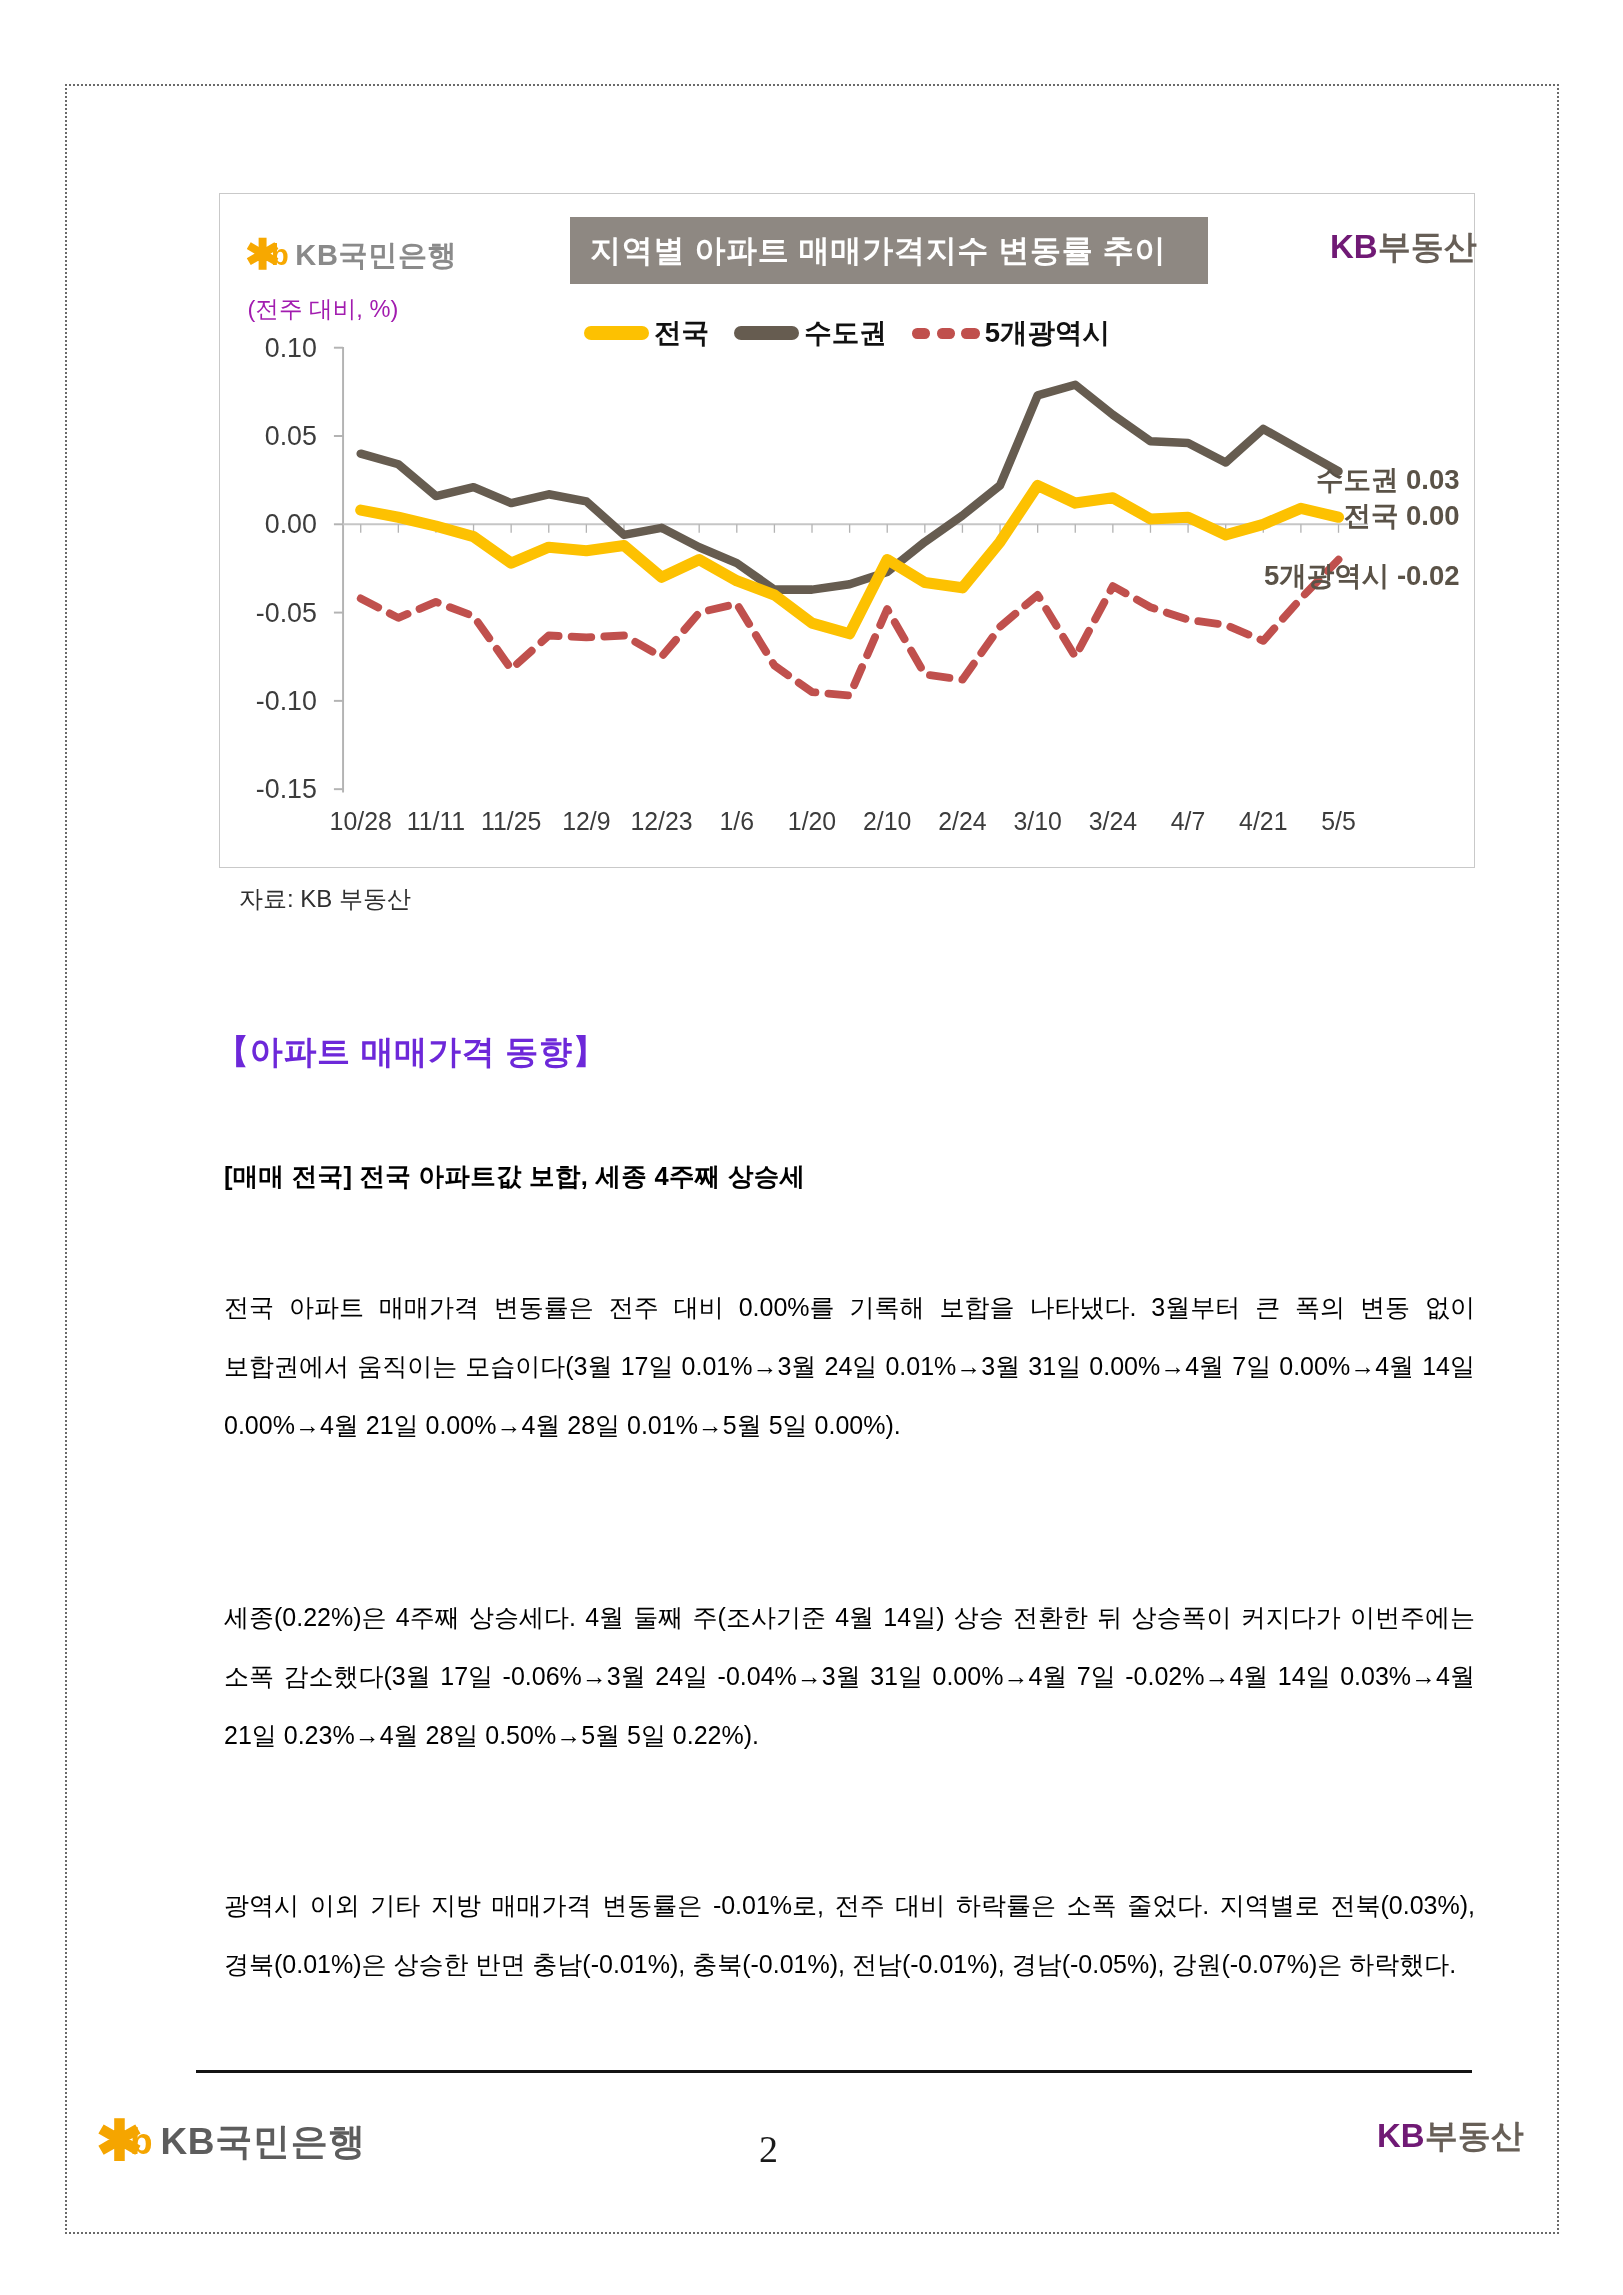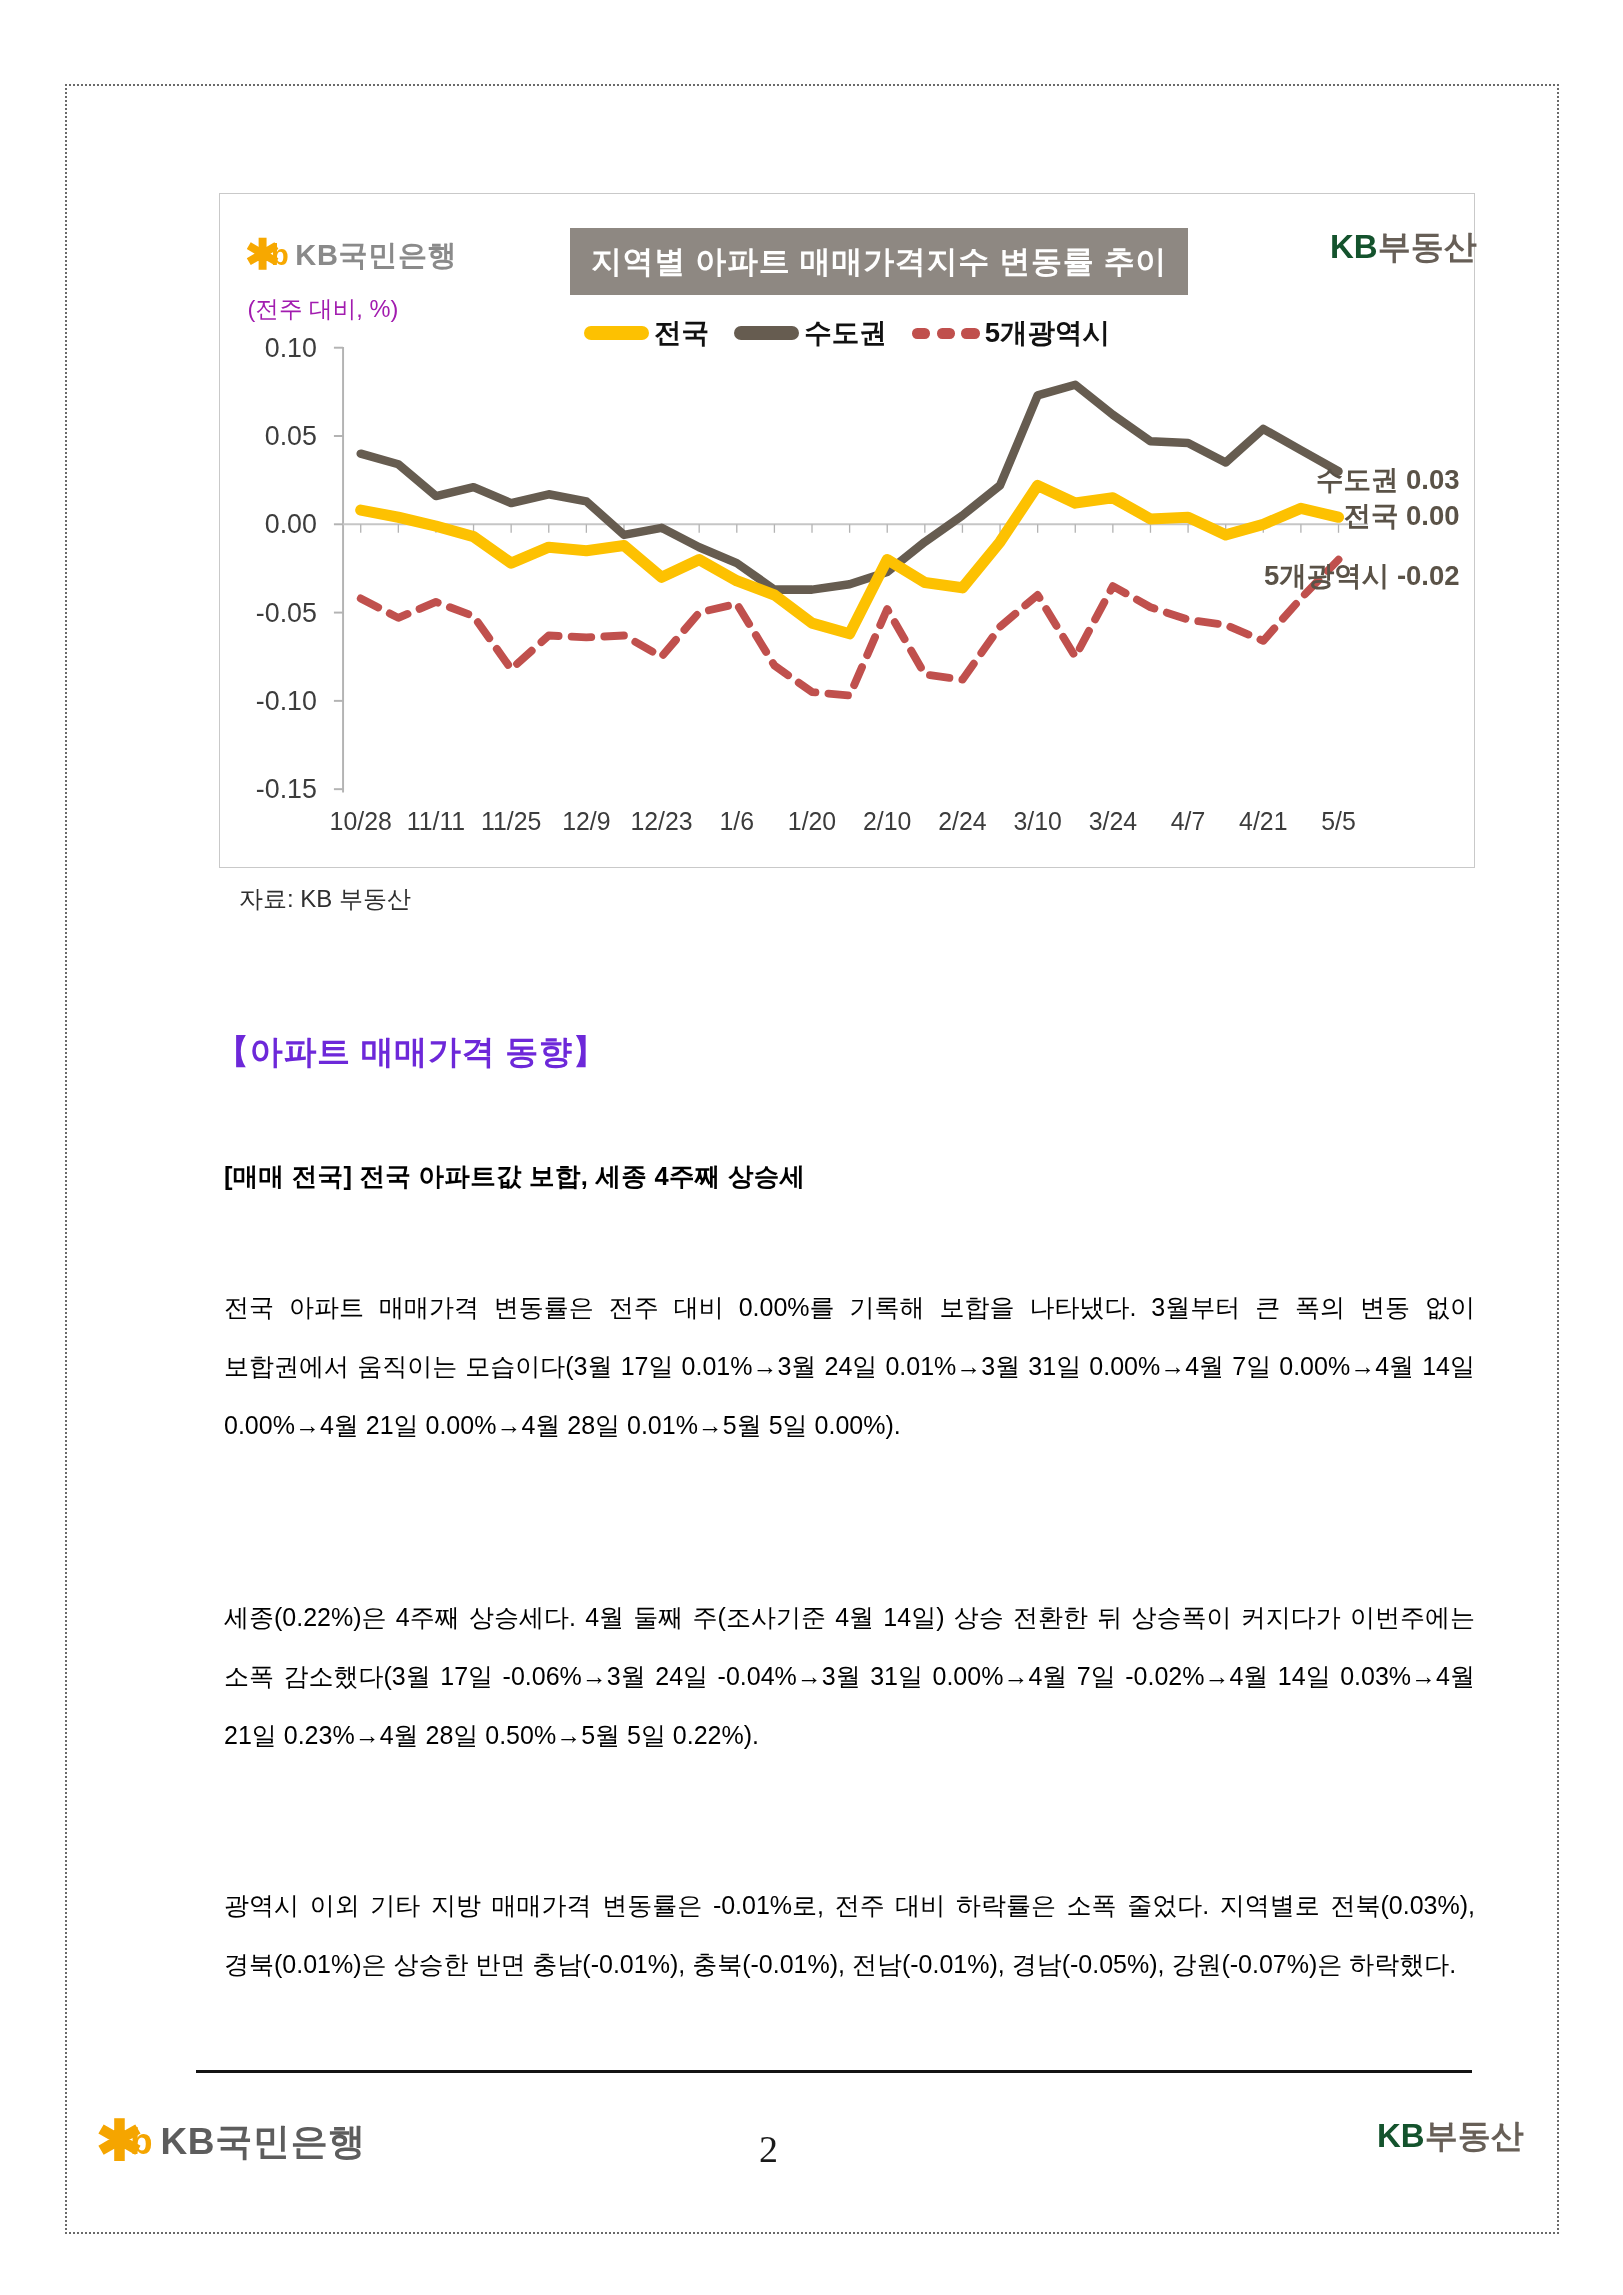--- a/index.html
+++ b/index.html
@@ -8,24 +8,24 @@
   .page-frame{position:absolute;left:65px;top:84px;width:1490px;height:2146px;
         border:2px dotted #6a6a6a;pointer-events:none;}
 
   
   .chart-card{position:absolute;left:219px;top:193px;width:1254px;height:673px;
         border:1.3px solid #c9c9c9;background:#fff;}
   .chart-logo-left{position:absolute;left:25px;top:36px;white-space:nowrap;}
   .kb-star{color:#f7a800;font-size:42px;font-weight:bold;vertical-align:-3.9px;}
   .kb-star-b{color:#f7a800;font-size:29px;font-weight:bold;margin-left:-9.2px;margin-right:6.5px;}
   .kb-bank-text{color:#8a8a8a;font-size:29px;font-weight:bold;letter-spacing:0.7px;}
-  .chart-title{position:absolute;left:350px;top:34px;width:618px;height:67px;background:#8e8882;
-        color:#fff;font-size:31px;font-weight:bold;text-align:center;line-height:67px;letter-spacing:0.7px;}
+  .chart-title{position:absolute;left:350px;top:23px;width:618px;height:67px;background:#8e8882;
+        color:#fff;font-size:31px;font-weight:bold;line-height:67px;letter-spacing:0.7px;padding-left:20px;}
   .chart-logo-right{position:absolute;left:1110px;top:31px;white-space:nowrap;font-weight:bold;font-size:33px;}
-  .kb-realty-kb{color:#14532d;}
+  .kb-realty-kb{color:#701a75;}
   .kb-realty-text{color:#675f57;}
   .axis-unit{position:absolute;left:27.5px;top:99px;font-size:23.6px;color:#a21caf;}
   .legend{position:absolute;left:0;top:121px;width:100%;display:flex;justify-content:center;
         align-items:center;gap:25px;}
   .legend-item{display:flex;align-items:center;gap:5.2px;}
   .swatch-solid{width:65px;height:14.4px;border-radius:7.2px;}
   .swatch-dashes{display:flex;gap:6.5px;}
   .swatch-dash{width:18.3px;height:11px;border-radius:5.2px;}
   .legend-label{font-size:27.5px;font-weight:bold;color:#111;}
   .chart-svg{position:absolute;left:0;top:0;width:1254px;height:673px;}

